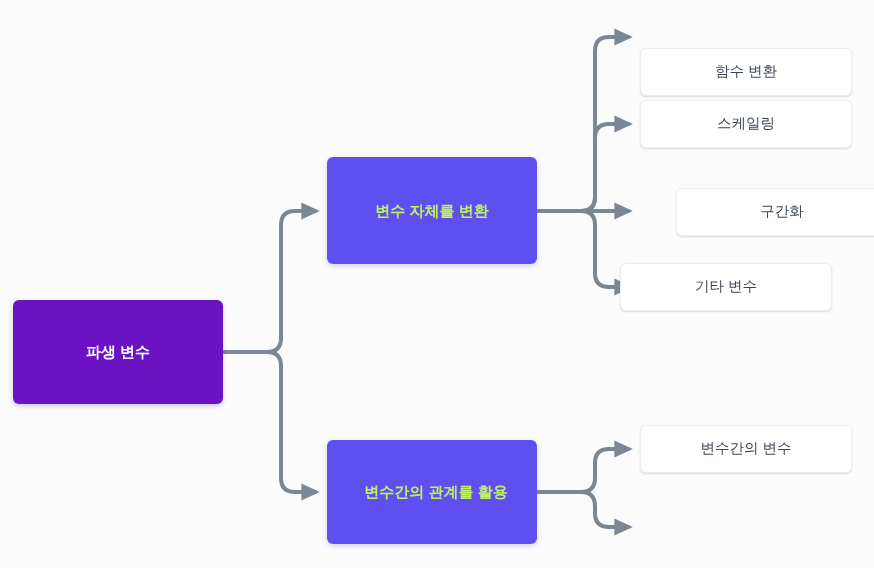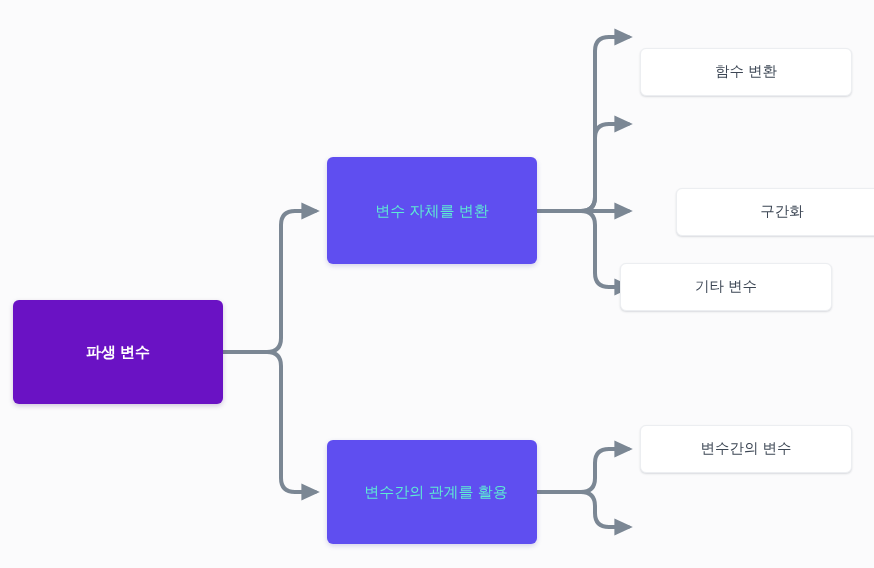--- a/index.html
+++ b/index.html
@@ -39,23 +39,23 @@
   .node-root {
     background: #6a12c4;
     color: #ffffff;
     font-size: 15px;
     font-weight: bold;
     box-shadow: 0 2px 5px rgba(60, 20, 110, 0.22);
     text-align: right;
   }
   .node-branch {
     background: #5f4ef0;
-    color: #5eead4;
+    color: #bef264;
     font-size: 15px;
-    font-weight: normal;
+    font-weight: bold;
     box-shadow: 0 2px 5px rgba(60, 50, 160, 0.20);
   }
   .node-leaf {
     background: #ffffff;
     color: #3c4654;
     font-size: 14.5px;
     font-weight: normal;
     border: 1px solid #eceef1;
     box-shadow: 0 1px 2px rgba(40, 50, 70, 0.16);
   }
@@ -96,20 +96,23 @@
     <span class="node-label">파생 변수</span>
   </div>
 
   <div class="node node-branch" style="left:327px; top:157px; width:210px; height:107px;">
     <span class="node-label">변수 자체를 변환</span>
   </div>
 
   <div class="node node-leaf" style="left:640px; top:13px; width:212px; height:48px;margin-top:35px;">
     <span class="node-label">함수 변환</span>
   </div>
+  <div class="node node-leaf" style="left:640px; top:100px; width:212px; height:48px;">
+    <span class="node-label">스케일링</span>
+  </div>
   <div class="node node-leaf" style="left:676px; top:188px; width:212px; height:48px;justify-content:center;">
     <span class="node-label">구간화</span>
   </div>
   <div class="node node-leaf" style="left:620px; top:263px; width:212px; height:48px;">
     <span class="node-label">기타 변수</span>
   </div>
 
   <div class="node node-branch" style="left:327px; top:440px; width:210px; height:104px;padding-left:8px;">
     <span class="node-label">변수간의 관계를 활용</span>
   </div>

